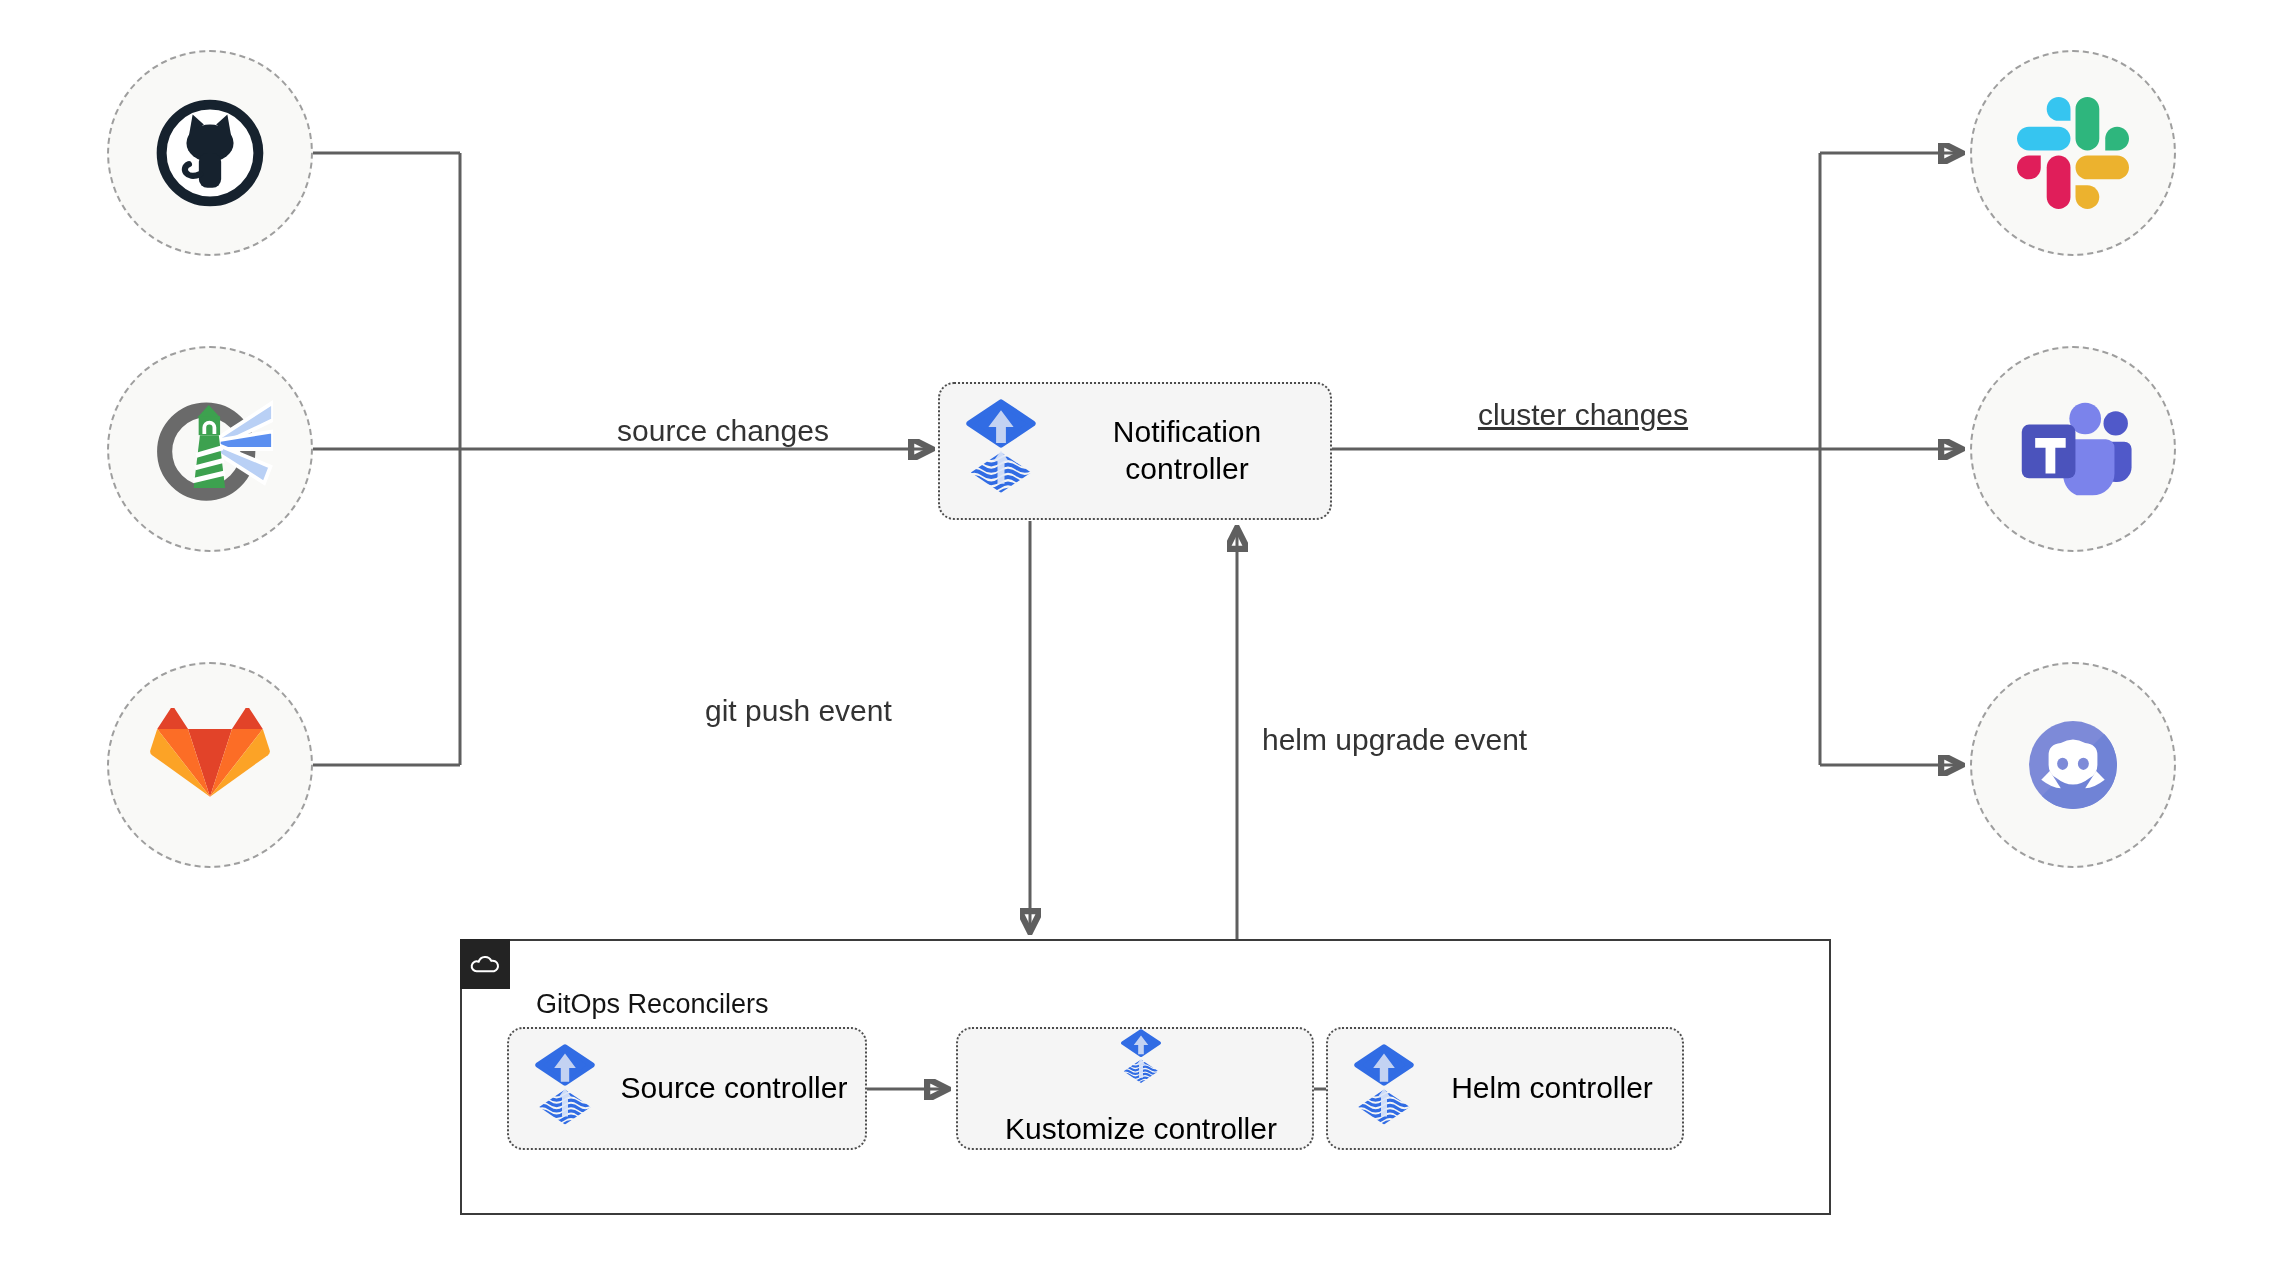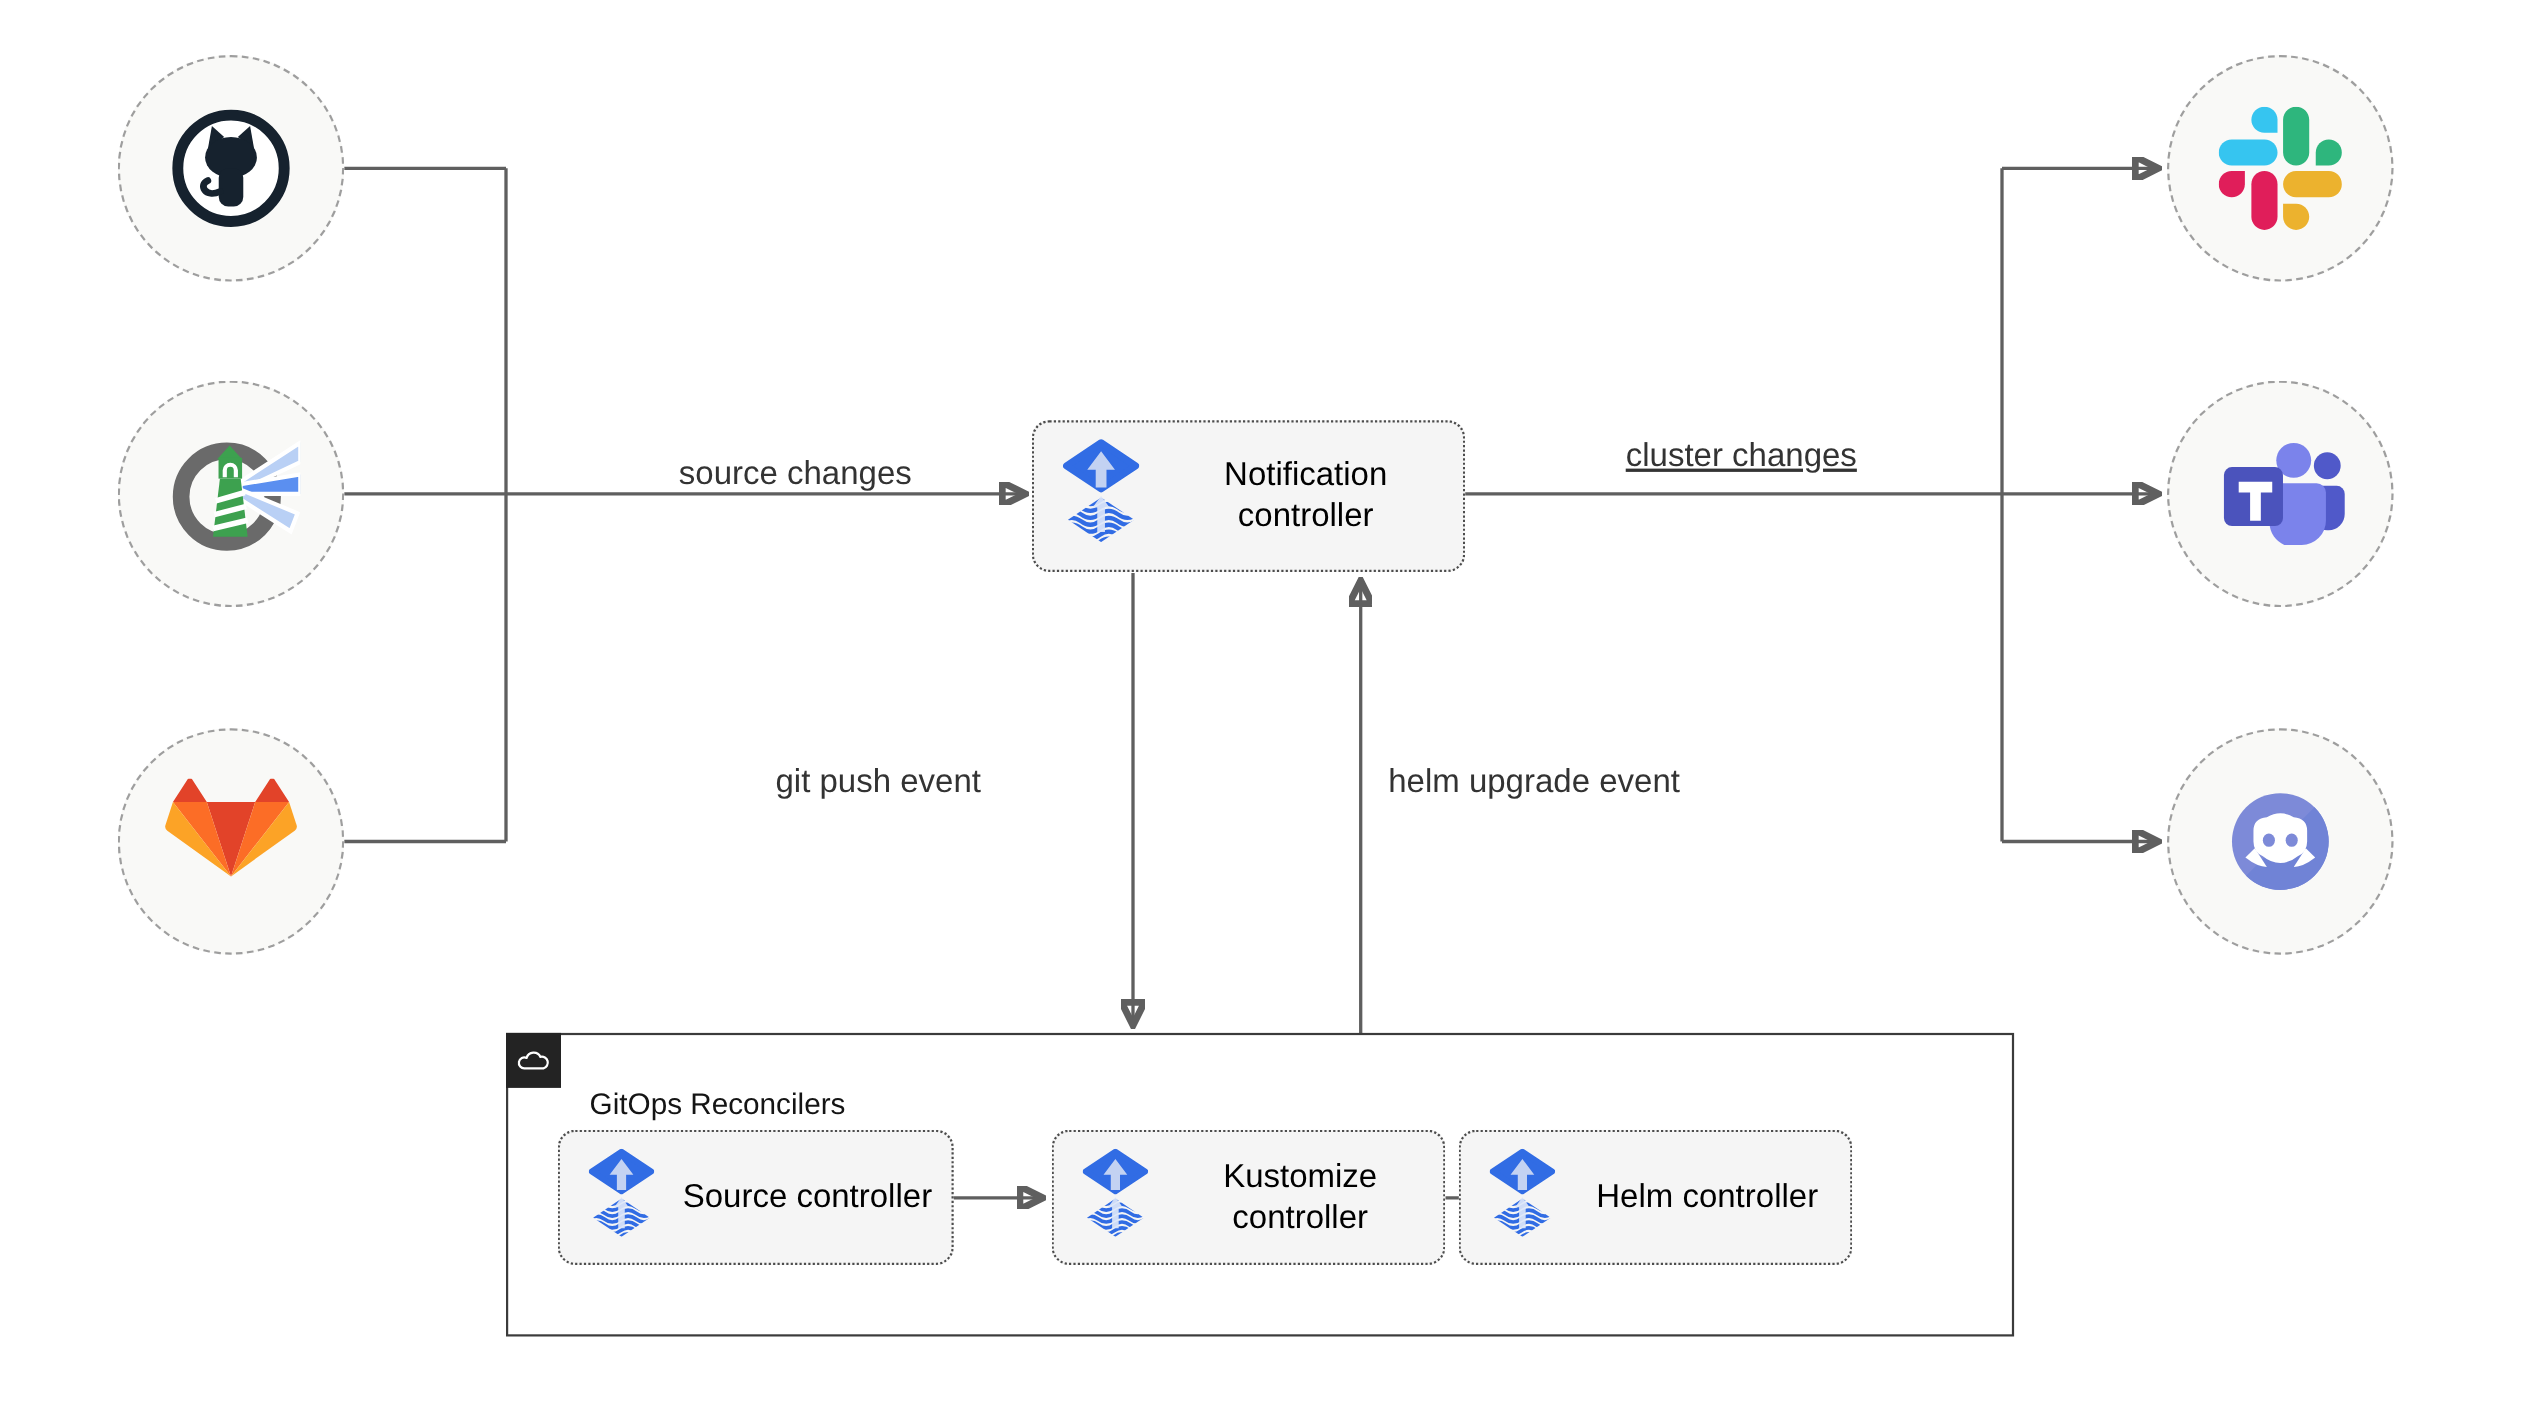--- a/index.html
+++ b/index.html
@@ -165,38 +165,38 @@
       <path d="M31 55 l-7 7 q9 7 16 7 z" fill="#ffffff"></path>
       <path d="M69 55 l7 7 q-9 7 -16 7 z" fill="#ffffff"></path>
       <ellipse cx="41.5" cy="49" rx="4.5" ry="5" fill="#7d8ad8"></ellipse>
       <ellipse cx="58.5" cy="49" rx="4.5" ry="5" fill="#7d8ad8"></ellipse>
     </svg>
   </div>
 
   <div class="edge-label" style="left:573px;top:398px;width:300px;text-align:center;margin-top:16px;">source changes</div>
   <div class="edge-label" style="left:1433px;top:398px;width:300px;text-align:center;text-decoration:underline;">cluster changes</div>
   <div class="edge-label" style="left:705px;top:694px;width:300px;">git push event</div>
-  <div class="edge-label" style="left:1262px;top:694px;width:340px;text-align:left;">helm upgrade event</div>
+  <div class="edge-label" style="left:1262px;top:723px;width:340px;text-align:left;">helm upgrade event</div>
 
   <div class="container-rect" style="left:460px;top:939px;width:1371px;height:276px;"></div>
   <div class="container-tag" style="left:460px;top:939px;">
     <svg width="36" height="36" viewBox="0 0 80 80">
       <path d="M22 56 a11 11 0 1 1 4-21 a15 15 0 0 1 28-2 a10.5 10.5 0 0 1 6 23 z" fill="none" stroke="#ffffff" stroke-width="4.5" stroke-linejoin="round"></path>
     </svg>
   </div>
   <div class="container-title" style="left:536px;top:950px;">GitOps Reconcilers</div>
 
   <div class="ctrl-box" style="left:507px;top:1027px;width:360px;height:123px;">
     <svg width="60" height="90" viewBox="0 0 100 150">
         <use href="#flux"></use>
       </svg>
     <div class="label">Source controller</div>
   </div>
 
-  <div class="ctrl-box" style="left:956px;top:1027px;width:358px;height:123px;">
+  <div class="ctrl-box" style="left:956px;top:1027px;width:358px;height:123px;flex-direction:column;">
     <svg width="60" height="90" viewBox="0 0 100 150">
         <use href="#flux"></use>
       </svg>
     <div class="label">Kustomize controller</div>
   </div>
 
   <div class="ctrl-box" style="left:1326px;top:1027px;width:358px;height:123px;">
     <svg width="60" height="90" viewBox="0 0 100 150">
         <use href="#flux"></use>
       </svg>

